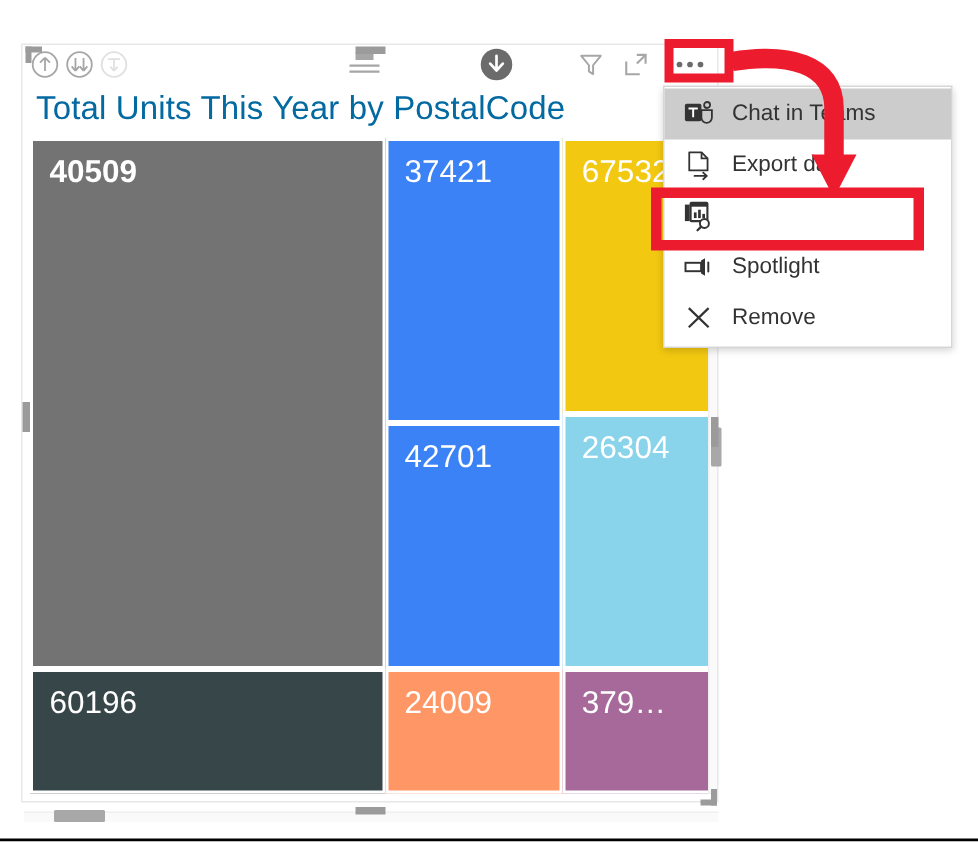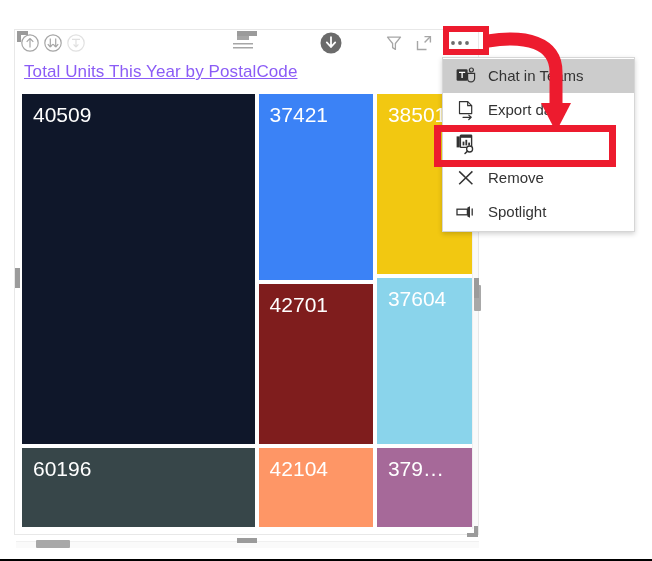--- a/index.html
+++ b/index.html
@@ -55,26 +55,25 @@
   }
   .hdr-icon svg { display: block; }
 
   
   #visual-title {
     position: absolute;
     left: 24px;
     top: 57px;
     width: 420px;
     height: 30px;
-    font-size: 17px;
-    color: #8b5cf6;
+    font-size: 22px;
+    color: #0369a1;
     letter-spacing: .1px;
     white-space: nowrap;
     line-height: 30px;
-    text-decoration: underline;
   }
 
   
   #treemap {
     position: absolute;
     left: 20px;
     top: 92px;
     width: 455px;
     height: 437px;
   }
@@ -284,46 +283,46 @@
         <circle cx="14" cy="10" r="1.9" fill="#6b6b6b"></circle>
         <circle cx="21" cy="10" r="1.9" fill="#6b6b6b"></circle>
       </svg>
     </div>
   </div>
 
   <div id="visual-title">Total Units This Year by PostalCode</div>
 
   <div id="treemap">
 
-    <div class="tile" style="left:0%; top:0%; width:52%; height:81%; background:#0f172a;">
+    <div class="tile" style="left:0%; top:0%; width:52%; height:81%; background:#737373;font-weight:bold;">
       <span class="tile-label">40509</span>
     </div>
 
     <div class="tile" style="left:52%; top:0%; width:26%; height:43.5%; background:#3b82f6;">
       <span class="tile-label">37421</span>
     </div>
 
     <div class="tile" style="left:78%; top:0%; width:22%; height:42%; background:#F2C811;">
-      <span class="tile-label">38501</span>
-    </div>
-
-    <div class="tile" style="left:52%; top:43.5%; width:26%; height:37.5%; background:#7f1d1d;">
+      <span class="tile-label">67532</span>
+    </div>
+
+    <div class="tile" style="left:52%; top:43.5%; width:26%; height:37.5%; background:#3b82f6;">
       <span class="tile-label">42701</span>
     </div>
 
     <div class="tile" style="left:78%; top:42%; width:22%; height:39%; background:#8AD4EB;">
-      <span class="tile-label">37604</span>
+      <span class="tile-label">26304</span>
     </div>
 
     <div class="tile" style="left:0%; top:81%; width:52%; height:19%; background:#374649;">
       <span class="tile-label">60196</span>
     </div>
 
     <div class="tile" style="left:52%; top:81%; width:26%; height:19%; background:#FE9666;">
-      <span class="tile-label">42104</span>
+      <span class="tile-label">24009</span>
     </div>
 
     <div class="tile" style="left:78%; top:81%; width:22%; height:19%; background:#A66999;text-decoration:underline;">
       <span class="tile-label">379…</span>
     </div>
   </div>
 
   <div id="visual-scrollbar">
     <div id="visual-scroll-thumb"></div>
   </div>
@@ -375,36 +374,36 @@
           <rect x="13.2" y="9.6" width="1.8" height="2.8" fill="#333"></rect>
           <circle cx="14.6" cy="16.0" r="3.0" fill="#fff" stroke="#333" stroke-width="1.3"></circle>
           <path d="M12.5 18.1 L10.0 20.5" stroke="#333" stroke-width="1.5" stroke-linecap="round"></path>
         </svg>
       </span>
     </div>
 
     <div class="menu-item">
       <span class="mi-icon">
         <svg width="22" height="22" viewBox="0 0 22 22">
-          <path d="M4.2 4.4 L17.4 17.2 M17.4 4.4 L4.2 17.2" fill="none" stroke="#333" stroke-width="1.5"></path>
-        </svg>
-      </span>
-      <span class="mi-label">Remove</span>
-    </div>
-
-    <div class="menu-item">
-      <span class="mi-icon">
-        <svg width="22" height="22" viewBox="0 0 22 22">
           <rect x="2.0" y="8.2" width="10.4" height="5.6" fill="none" stroke="#333" stroke-width="1.3"></rect>
           <path d="M12.4 6.6 L15.0 5.2 L15.0 16.8 L12.4 15.4 z" fill="#333"></path>
           <path d="M17.2 8.0 L17.2 14.0" stroke="#333" stroke-width="1.3" stroke-linecap="round"></path>
         </svg>
       </span>
       <span class="mi-label">Spotlight</span>
     </div>
+
+    <div class="menu-item">
+      <span class="mi-icon">
+        <svg width="22" height="22" viewBox="0 0 22 22">
+          <path d="M4.2 4.4 L17.4 17.2 M17.4 4.4 L4.2 17.2" fill="none" stroke="#333" stroke-width="1.5"></path>
+        </svg>
+      </span>
+      <span class="mi-label">Remove</span>
+    </div>
   </div>
 
   <div class="annot-box" id="annot-ellipsis-box"></div>
   <div class="annot-box" id="annot-showastable-box"></div>
 
   <svg id="annot-arrow" viewBox="0 0 130 125">
     <path d="M18 21
              C 55 15, 86 22, 86 52
              L 86 88" fill="none" stroke="#ED1B2E" stroke-width="13" stroke-linecap="butt"></path>
     <path d="M86 112 L 71 83 L 101 83 Z" fill="#ED1B2E"></path>

